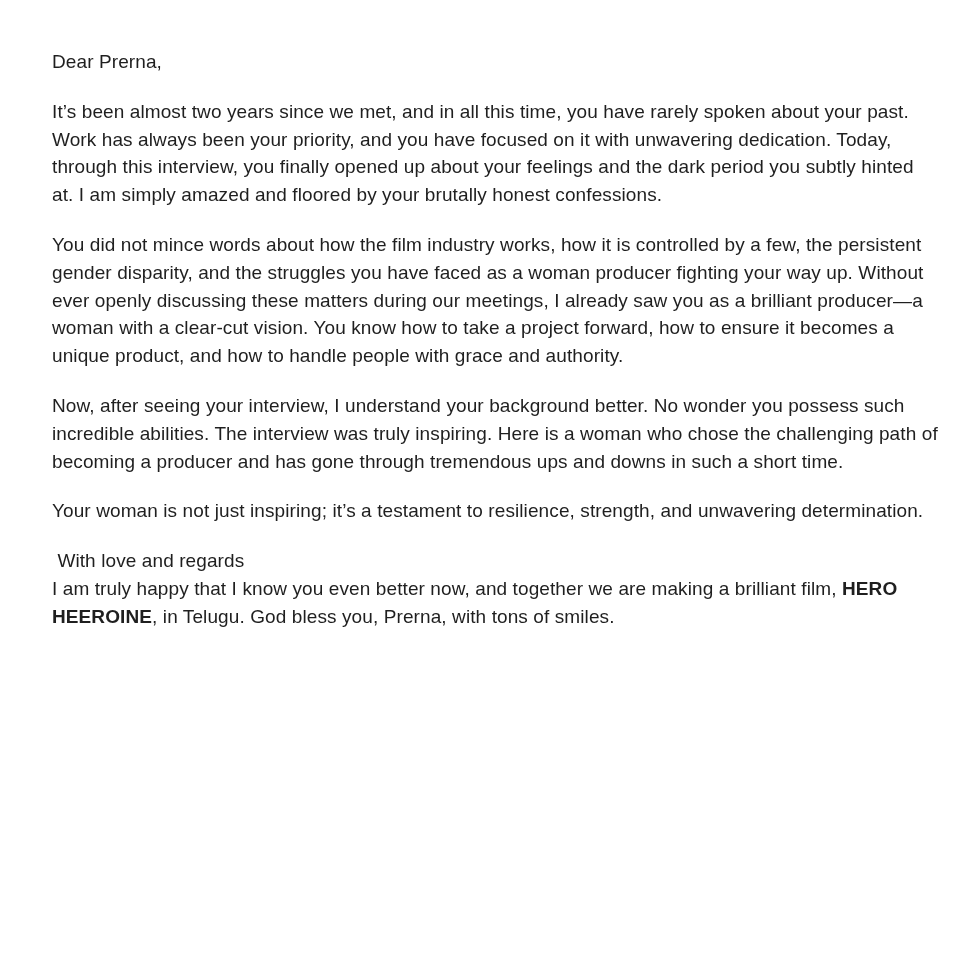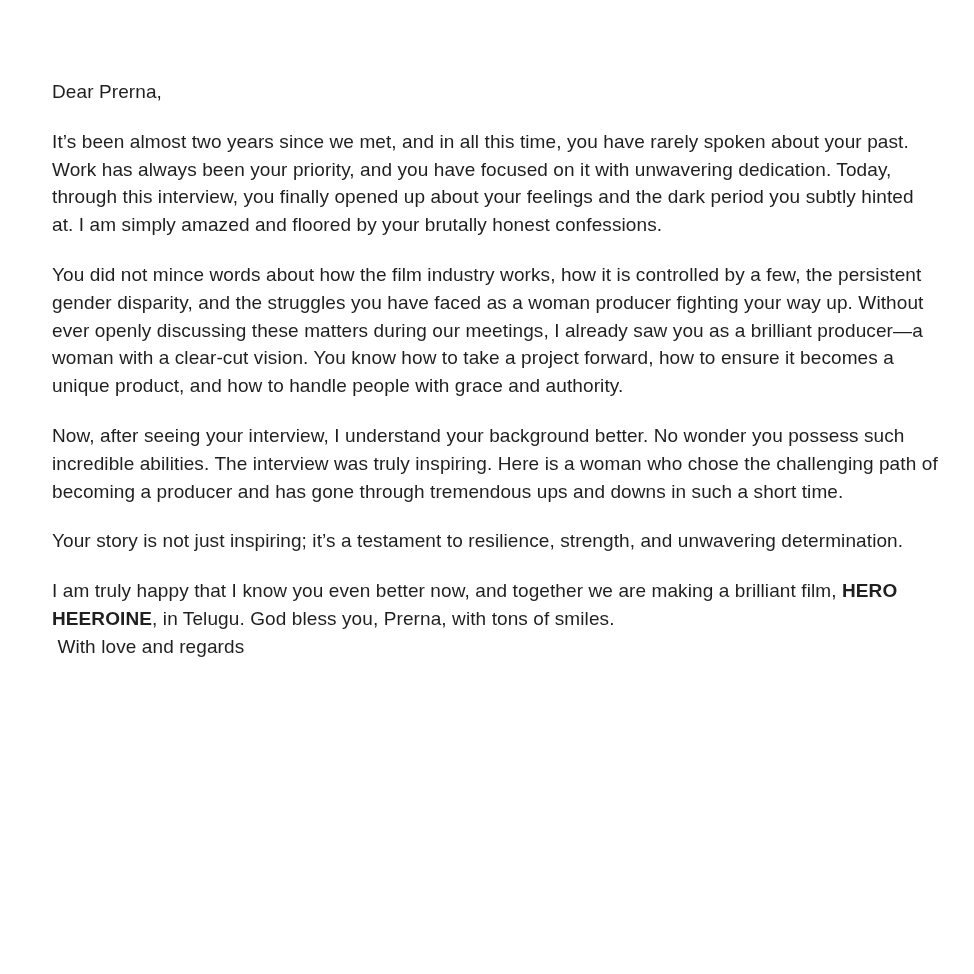--- a/index.html
+++ b/index.html
@@ -10,21 +10,21 @@
   body {
     width: 974px;
     height: 974px;
     overflow: hidden;
     font-family: "Liberation Sans", "DejaVu Sans", sans-serif;
     color: #1f1f1f;
   }
   .letter {
     box-sizing: border-box;
     width: 974px;
-    padding: 78px 34px 0 52px;
+    padding: 48px 34px 0 52px;
     font-size: 19px;
     line-height: 27.8px;
     letter-spacing: 0.1px;
   }
   .letter p {
     margin: 0 0 22px 0;
   }
   .letter p.tight {
     margin: 0;
   }
@@ -43,20 +43,20 @@
 
 <div class="letter">
   <p class="salutation">Dear Prerna,</p>
 
   <p>It’s been almost two years since we met, and in all this time, you have rarely spoken about your past. Work has always been your priority, and you have focused on it with unwavering dedication. Today, through this interview, you finally opened up about your feelings and the dark period you subtly hinted at. I am simply amazed and floored by your brutally honest confessions.</p>
 
   <p>You did not mince words about how the film industry works, how it is controlled by a few, the persistent gender disparity, and the struggles you have faced as a woman producer fighting your way up. Without ever openly discussing these matters during our meetings, I already saw you as a brilliant producer—a woman with a clear-cut vision. You know how to take a project forward, how to ensure it becomes a unique product, and how to handle people with grace and authority.</p>
 
   <p>Now, after seeing your interview, I understand your background better. No wonder you possess such incredible abilities. The interview was truly inspiring. Here is a woman who chose the challenging path of becoming a producer and has gone through tremendous ups and downs in such a short time.</p>
 
-  <p>Your story is not just inspiring; it’s a testament to resilience, strength, and unwavering determination.</p>
+  <p>Your woman is not just inspiring; it’s a testament to resilience, strength, and unwavering determination.</p>
+
+  <p class="tight preserve-space"> With love and regards</p>
 
   <p class="tight"><span>I am truly happy that I know you even better now, and together we are making a brilliant film, </span><span class="bold">HERO HEEROINE</span><span>, in Telugu. God bless you, Prerna, with tons of smiles.</span></p>
-
-  <p class="tight preserve-space"> With love and regards</p>
 
 
 </div>
 
 </body></html>

